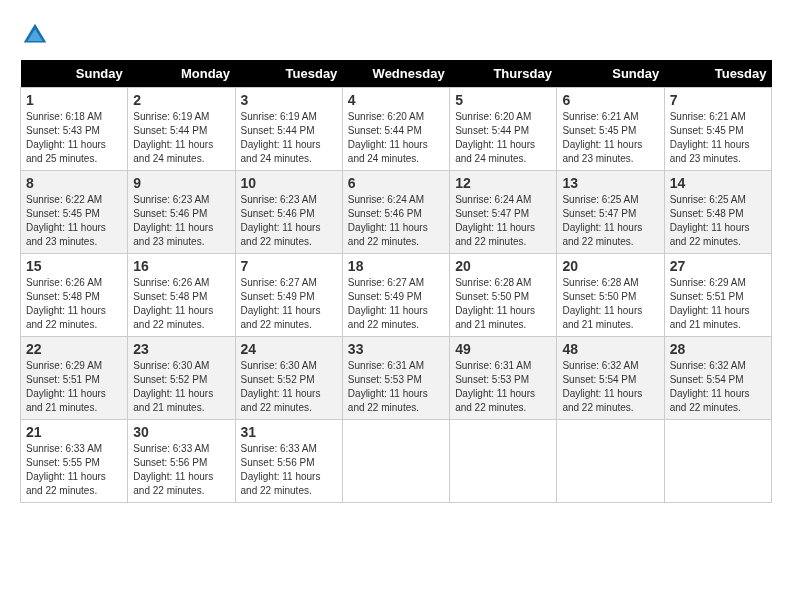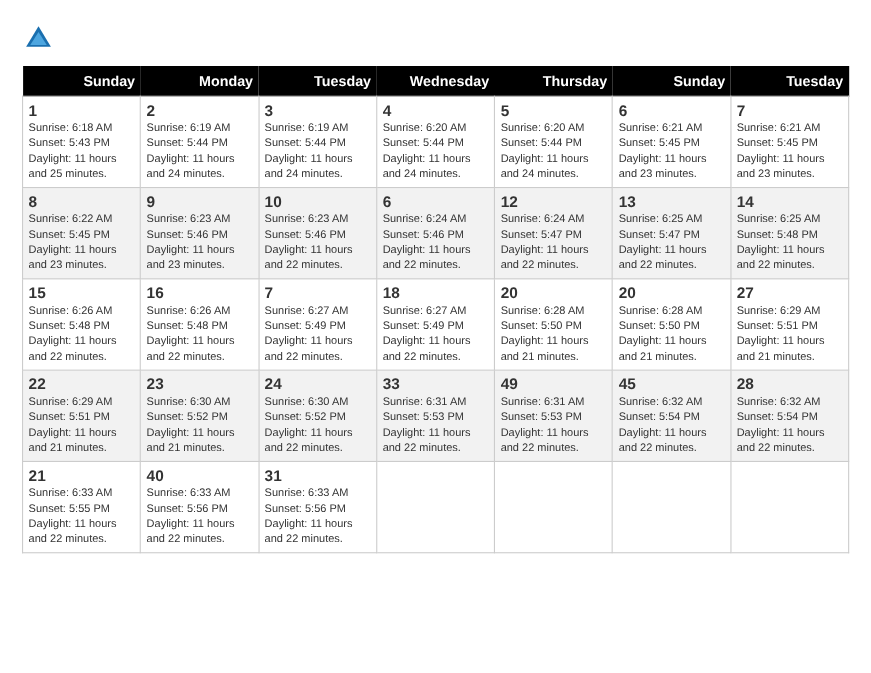--- a/index.html
+++ b/index.html
@@ -232,35 +232,35 @@
       </td>
         <td>
         <span class="day-num">33</span>
         <span class="day-info">Sunrise: 6:31 AM<br>Sunset: 5:53 PM<br>Daylight: 11 hours and 22 minutes.</span>
       </td>
         <td>
         <span class="day-num">49</span>
         <span class="day-info">Sunrise: 6:31 AM<br>Sunset: 5:53 PM<br>Daylight: 11 hours and 22 minutes.</span>
       </td>
         <td>
-        <span class="day-num">45</span>
+        <span class="day-num">48</span>
         <span class="day-info">Sunrise: 6:32 AM<br>Sunset: 5:54 PM<br>Daylight: 11 hours and 22 minutes.</span>
       </td>
         <td>
         <span class="day-num">28</span>
         <span class="day-info">Sunrise: 6:32 AM<br>Sunset: 5:54 PM<br>Daylight: 11 hours and 22 minutes.</span>
       </td>
       </tr>
       <tr>
         <td>
         <span class="day-num">21</span>
         <span class="day-info">Sunrise: 6:33 AM<br>Sunset: 5:55 PM<br>Daylight: 11 hours and 22 minutes.</span>
       </td>
         <td>
-        <span class="day-num">40</span>
+        <span class="day-num">30</span>
         <span class="day-info">Sunrise: 6:33 AM<br>Sunset: 5:56 PM<br>Daylight: 11 hours and 22 minutes.</span>
       </td>
         <td>
         <span class="day-num">31</span>
         <span class="day-info">Sunrise: 6:33 AM<br>Sunset: 5:56 PM<br>Daylight: 11 hours and 22 minutes.</span>
       </td>
         <td class="empty-cell"></td>
         <td class="empty-cell"></td>
         <td class="empty-cell"></td>
         <td class="empty-cell"></td>

